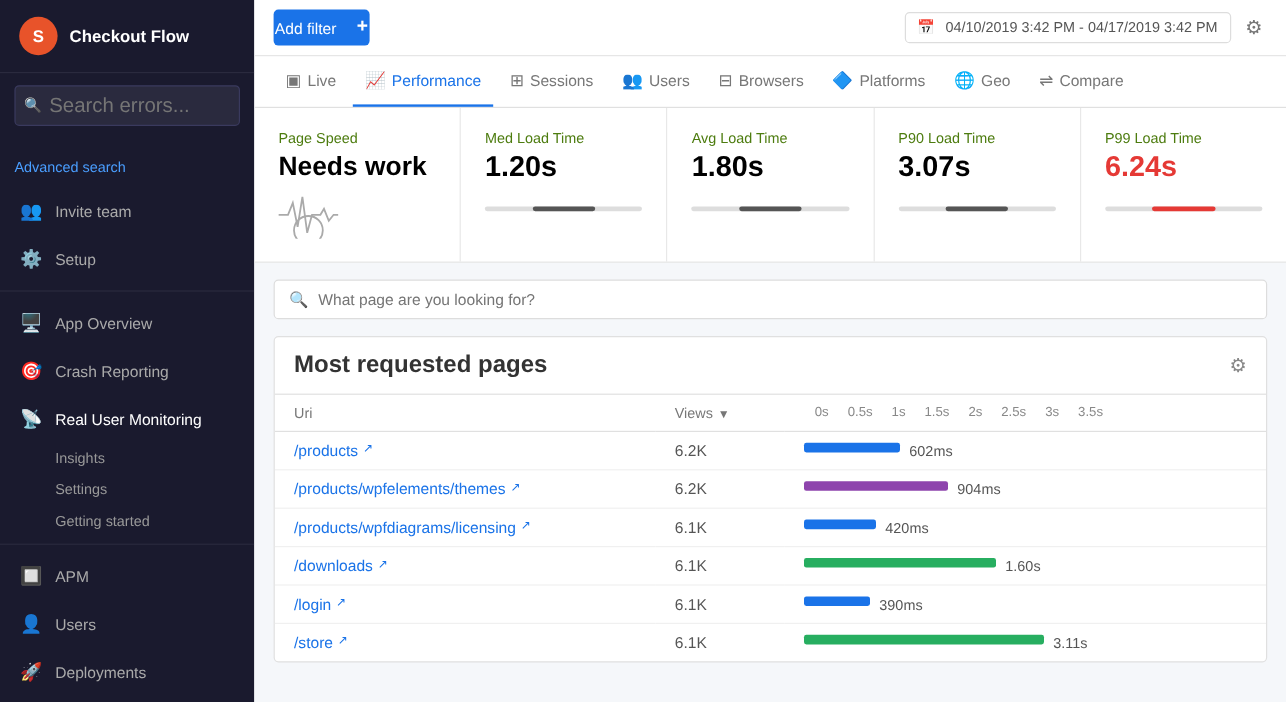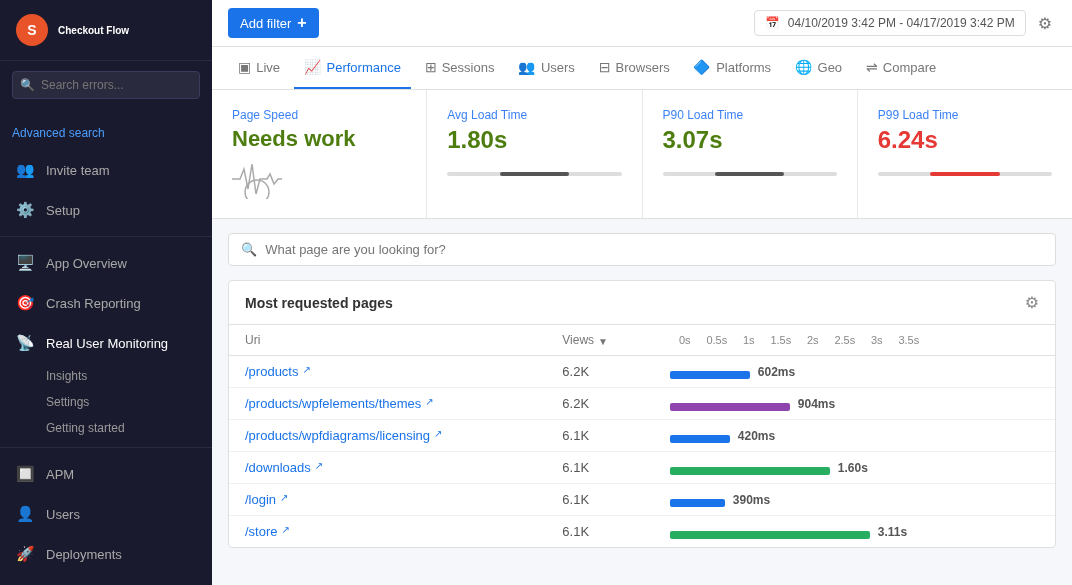--- a/index.html
+++ b/index.html
@@ -25,34 +25,34 @@
     }
     .sidebar-logo {
       width: 32px; height: 32px;
       background: #e8532a;
       border-radius: 50%;
       display: flex; align-items: center; justify-content: center;
       color: white; font-weight: bold; font-size: 14px;
     }
     .sidebar-title {
       color: white;
-      font-size: 10px;
+      font-size: 14px;
       font-weight: 600;
     }
     .sidebar-search {
       padding: 10px 12px;
     }
     .sidebar-search input {
       width: 100%;
       background: #2a2a3e;
       border: 1px solid #3a3a5e;
       border-radius: 4px;
       color: #aaa;
       padding: 6px 10px 6px 28px;
-      font-size: 12px;
+      font-size: 17px;
       outline: none;
     }
     .search-wrap { position: relative; }
     .search-wrap .search-icon-inner {
       position: absolute;
       left: 8px; top: 50%;
       transform: translateY(-50%);
       color: #777;
       font-size: 12px;
     }
@@ -100,26 +100,26 @@
       justify-content: space-between;
       padding: 8px 16px;
       background: white;
       border-bottom: 1px solid #e0e0e0;
     }
     .add-filter-btn {
       background: #1a73e8;
       color: white;
       border: none;
       border-radius: 4px;
-      padding: 6px 12px;
+      padding: 6px 1px;
       font-size: 13px;
       cursor: pointer;
       display: flex;
       align-items: center;
-      gap: 6px;
+      gap: 17px;
     }
     .date-range {
       display: flex;
       align-items: center;
       gap: 8px;
       border: 1px solid #ddd;
       border-radius: 4px;
       padding: 5px 10px;
       background: white;
       color: #555;
@@ -167,28 +167,28 @@
     .metric-card {
       flex: 1;
       padding: 18px 20px;
       border-right: 1px solid #e8e8e8;
       display: flex;
       flex-direction: column;
       gap: 4px;
     }
     .metric-card:last-child { border-right: none; }
     .metric-label {
-      color: #3b82f6;
+      color: #4d7c0f;
       font-size: 12px;
       font-weight: 400;
     }
     .metric-value {
       font-size: 24px;
       font-weight: 600;
-      color: #4d7c0f;
+      color: #000000;
     }
     .metric-value.needs-work {
       font-size: 22px;
     }
     .metric-value.red { color: #e53935; }
     .metric-line {
       margin-top: 8px;
       height: 30px;
       display: flex;
       align-items: center;
@@ -246,21 +246,21 @@
       overflow: hidden;
     }
     .table-header {
       display: flex;
       align-items: center;
       justify-content: space-between;
       padding: 12px 16px;
       border-bottom: 1px solid #e0e0e0;
     }
     .table-title {
-      font-size: 14px;
+      font-size: 20px;
       font-weight: 600;
       color: #333;
     }
     .table-settings {
       color: #888;
       cursor: pointer;
       font-size: 16px;
     }
     table {
       width: 100%;
@@ -285,21 +285,21 @@
     }
     tr:last-child td { border-bottom: none; }
     .uri-link {
       color: #1a73e8;
       display: flex;
       align-items: flex-start;
       gap: 4px;
     }
     .ext-icon { font-size: 10px; color: #1a73e8; }
     .views-cell { color: #555; }
-    .bar-cell { display: flex; align-items: flex-end; gap: 8px; font-weight: bold; }
+    .bar-cell { display: flex; align-items: flex-start; gap: 8px; }
     .bar-label {
       font-size: 12px;
       color: #555;
       min-width: 50px;
     }
     .timeline-header {
       display: flex;
       align-items: center;
       gap: 2px;
       font-size: 11px;
@@ -432,20 +432,26 @@
   <div class="metrics-row">
     <div class="metric-card">
       <span class="metric-label">Page Speed</span>
       <span class="metric-value needs-work">Needs work</span>
       <div class="metric-line">
         <svg width="50" height="40" viewBox="0 0 50 40">
           <polyline points="0,20 8,20 12,10 16,30 20,5 24,35 28,20 35,20 38,15 42,25 46,20 50,20" fill="none" stroke="#aaa" stroke-width="1.5"></polyline>
           <circle cx="25" cy="33" r="12" fill="none" stroke="#aaa" stroke-width="1.5"></circle>
         </svg>
       </div>
+    </div>
+    <div class="metric-card">
+      <span class="metric-label">Med Load Time</span>
+      <span class="metric-value">1.20s</span>
+      <div class="sparkline"></div>
+      <div style="height:20px;"></div>
     </div>
     <div class="metric-card">
       <span class="metric-label">Avg Load Time</span>
       <span class="metric-value">1.80s</span>
       <div class="sparkline"></div>
       <div style="height:20px;"></div>
     </div>
     <div class="metric-card">
       <span class="metric-label">P90 Load Time</span>
       <span class="metric-value">3.07s</span>

